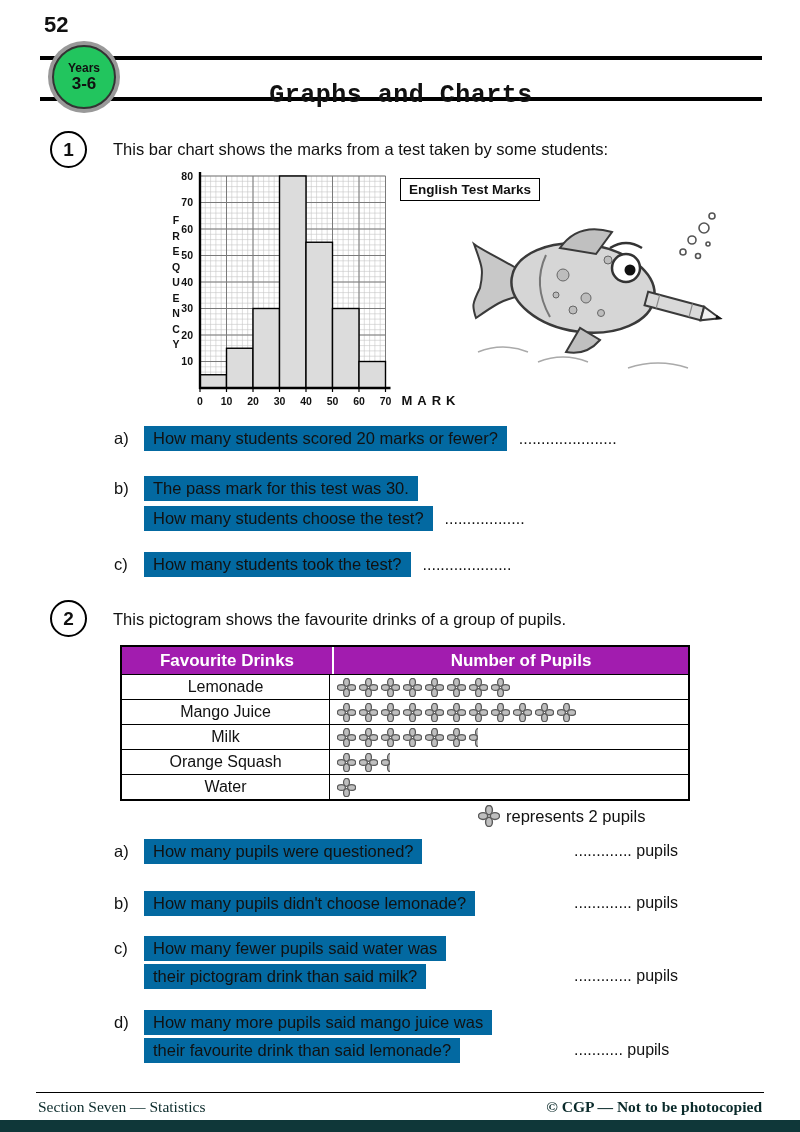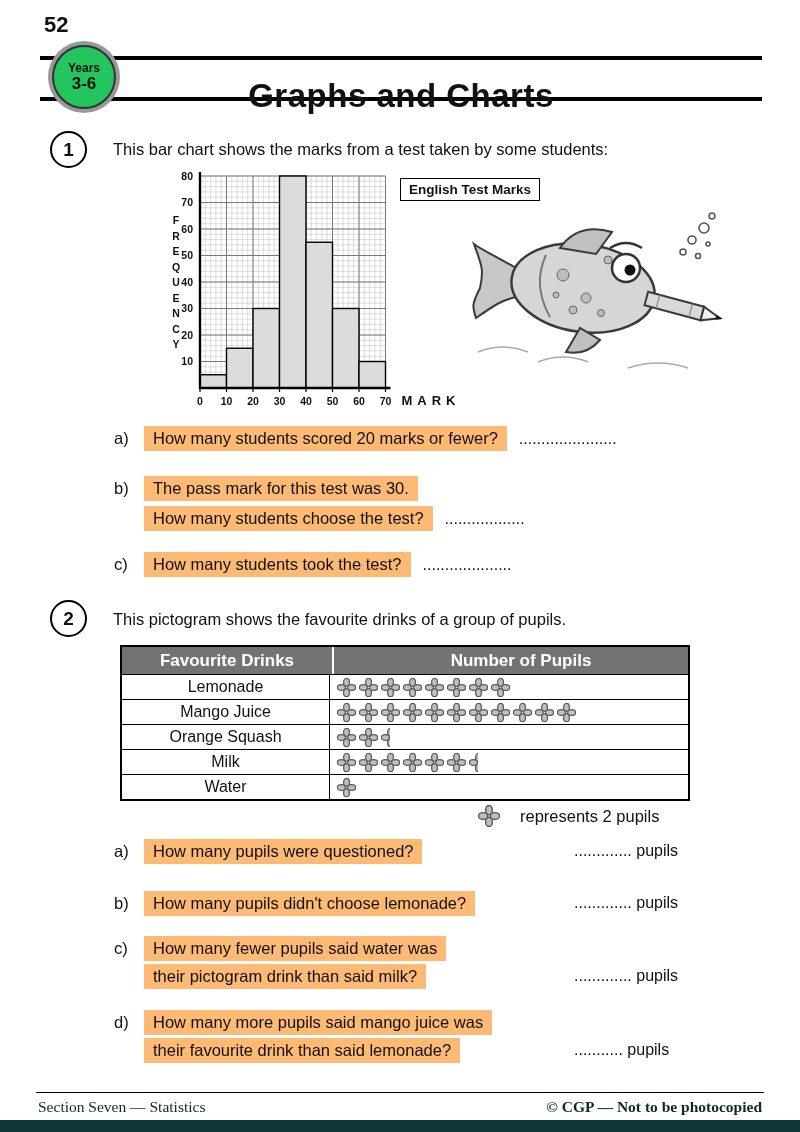--- a/index.html
+++ b/index.html
@@ -11,61 +11,61 @@
   }
   .abs { position:absolute; }
 
   
   #page-number { left:44px; top:12px; font-size:22px; font-weight:bold; }
   #title-band {
     left:40px; top:56px; width:722px; height:45px;
     border-top:4px solid #000; border-bottom:4px solid #000;
     display:flex; align-items:center; justify-content:center;
   }
-  #page-title { font-family:Liberation Sans, sans-serif; font-size:33px; font-weight:bold; letter-spacing:.5px;margin-top:34px; }
+  #page-title { font-family:Liberation Mono, monospace; font-size:25px; font-weight:bold; letter-spacing:.5px;margin-top:34px; }
   #years-badge {
     left:52px; top:45px; width:64px; height:64px; border-radius:50%;
     background:#22c55e; border:2px solid #333; box-shadow:0 0 0 4px #999;
     display:flex; flex-direction:column; align-items:center; justify-content:center; z-index:3;
   }
   #years-badge .l1 { font-size:12px; font-weight:bold; line-height:13px; }
   #years-badge .l2 { font-size:17px; font-weight:bold; line-height:18px; }
 
   
   .qnum {
     width:37px; height:37px; border:2.5px solid #000; border-radius:50%;
     display:flex; align-items:center; justify-content:center;
     font-size:19px; font-weight:bold; background:#fff;
   }
   .qintro { font-size:16.5px; }
   .qline { position:absolute; display:flex; align-items:baseline; white-space:nowrap; }
   .qlabel { display:inline-block; width:30px; font-size:16.5px; }
-  .hl { background:#fdba74; padding:3px 9px; font-size:16.5px; }
+  .hl { background:#0369a1; padding:3px 9px; font-size:16.5px; }
   .answer-inline { margin-left:12px; font-size:16px; }
   .answer-abs { position:absolute; font-size:16px; white-space:nowrap; }
 
   
   #chart-wrap { left:146px; top:166px; width:340px; height:252px; }
   #chart-title-box {
     left:400px; top:178px; border:1.5px solid #000; background:#fff;
     padding:3px 8px; font-size:13.5px; font-weight:bold;
   }
   #fish-wrap { left:468px; top:200px; width:265px; height:185px; }
 
   
   #pictogram { left:120px; top:645px; width:570px; border:2.5px solid #000; background:#fff; }
-  .pt-head { display:flex; height:27px; background:#737373; color:#fff; font-weight:bold; font-size:17px; }
+  .pt-head { display:flex; height:27px; background:#a21caf; color:#fff; font-weight:bold; font-size:17px; }
   .pt-head .c1 { width:212px; border-right:2px solid #fff; display:flex; align-items:center; justify-content:center; }
   .pt-head .c2 { flex:1; display:flex; align-items:center; justify-content:center;margin-left:20px; }
   .pt-row { display:flex; height:25px; border-top:1.5px solid #000; }
   .pt-row .c1 { width:208px; border-right:1.5px solid #000; display:flex; align-items:center; justify-content:center; font-size:16px; }
   .pt-row .c2 { flex:1; display:flex; align-items:center; gap:3px; padding-left:7px; }
   .half-sym { display:inline-block; width:9px; height:19px; overflow:hidden; }
 
-  #key-line { left:478px; top:805px; display:flex; align-items:center; gap:20px; font-size:16.5px; }
+  #key-line { left:478px; top:805px; display:flex; align-items:center; gap:6px; font-size:16.5px; }
 
   
   #footer-rule { left:36px; width:728px; top:1092px; border-top:1.5px solid #000; height:0; }
   #footer-left  { left:38px;  top:1098px; font-family:"Liberation Serif", serif; font-weight:normal; font-size:15.5px; color:#0b2b2b; }
   #footer-right { right:38px; top:1098px; font-family:"Liberation Serif", serif; font-weight:bold; font-size:15.5px; color:#0b2b2b; }
   #footer-bar { left:0; bottom:0; width:800px; height:12px; background:#0f3739; }
 
   svg text { font-family:"Liberation Sans", sans-serif; fill:#111; }
 </style>
 </head>
@@ -446,22 +446,54 @@
     <g fill="#bfbfbf" stroke="#5a5a5a" stroke-width="1.3">
       <ellipse cx="10" cy="4.6" rx="3.1" ry="4.2"></ellipse>
       <ellipse cx="10" cy="15.4" rx="3.1" ry="4.2"></ellipse>
       <ellipse cx="4.6" cy="10" rx="4.2" ry="3.1"></ellipse>
       <ellipse cx="15.4" cy="10" rx="4.2" ry="3.1"></ellipse>
     </g>
           </svg>
         </div>
     </div>
     <div class="pt-row">
-      <div class="c1">Orange Squash</div>
+      <div class="c1">Milk</div>
       <div class="c2 sym-cell">
+          <svg width="19" height="19" viewBox="0 0 20 20" style="display:block">
+    <g fill="#bfbfbf" stroke="#5a5a5a" stroke-width="1.3">
+      <ellipse cx="10" cy="4.6" rx="3.1" ry="4.2"></ellipse>
+      <ellipse cx="10" cy="15.4" rx="3.1" ry="4.2"></ellipse>
+      <ellipse cx="4.6" cy="10" rx="4.2" ry="3.1"></ellipse>
+      <ellipse cx="15.4" cy="10" rx="4.2" ry="3.1"></ellipse>
+    </g>
+          </svg>
+          <svg width="19" height="19" viewBox="0 0 20 20" style="display:block">
+    <g fill="#bfbfbf" stroke="#5a5a5a" stroke-width="1.3">
+      <ellipse cx="10" cy="4.6" rx="3.1" ry="4.2"></ellipse>
+      <ellipse cx="10" cy="15.4" rx="3.1" ry="4.2"></ellipse>
+      <ellipse cx="4.6" cy="10" rx="4.2" ry="3.1"></ellipse>
+      <ellipse cx="15.4" cy="10" rx="4.2" ry="3.1"></ellipse>
+    </g>
+          </svg>
+          <svg width="19" height="19" viewBox="0 0 20 20" style="display:block">
+    <g fill="#bfbfbf" stroke="#5a5a5a" stroke-width="1.3">
+      <ellipse cx="10" cy="4.6" rx="3.1" ry="4.2"></ellipse>
+      <ellipse cx="10" cy="15.4" rx="3.1" ry="4.2"></ellipse>
+      <ellipse cx="4.6" cy="10" rx="4.2" ry="3.1"></ellipse>
+      <ellipse cx="15.4" cy="10" rx="4.2" ry="3.1"></ellipse>
+    </g>
+          </svg>
+          <svg width="19" height="19" viewBox="0 0 20 20" style="display:block">
+    <g fill="#bfbfbf" stroke="#5a5a5a" stroke-width="1.3">
+      <ellipse cx="10" cy="4.6" rx="3.1" ry="4.2"></ellipse>
+      <ellipse cx="10" cy="15.4" rx="3.1" ry="4.2"></ellipse>
+      <ellipse cx="4.6" cy="10" rx="4.2" ry="3.1"></ellipse>
+      <ellipse cx="15.4" cy="10" rx="4.2" ry="3.1"></ellipse>
+    </g>
+          </svg>
           <svg width="19" height="19" viewBox="0 0 20 20" style="display:block">
     <g fill="#bfbfbf" stroke="#5a5a5a" stroke-width="1.3">
       <ellipse cx="10" cy="4.6" rx="3.1" ry="4.2"></ellipse>
       <ellipse cx="10" cy="15.4" rx="3.1" ry="4.2"></ellipse>
       <ellipse cx="4.6" cy="10" rx="4.2" ry="3.1"></ellipse>
       <ellipse cx="15.4" cy="10" rx="4.2" ry="3.1"></ellipse>
     </g>
           </svg>
           <svg width="19" height="19" viewBox="0 0 20 20" style="display:block">
     <g fill="#bfbfbf" stroke="#5a5a5a" stroke-width="1.3">
@@ -477,54 +509,22 @@
       <ellipse cx="10" cy="4.6" rx="3.1" ry="4.2"></ellipse>
       <ellipse cx="10" cy="15.4" rx="3.1" ry="4.2"></ellipse>
       <ellipse cx="4.6" cy="10" rx="4.2" ry="3.1"></ellipse>
       <ellipse cx="15.4" cy="10" rx="4.2" ry="3.1"></ellipse>
     </g>
             </svg>
           </span>
         </div>
     </div>
     <div class="pt-row">
-      <div class="c1">Milk</div>
+      <div class="c1">Orange Squash</div>
       <div class="c2 sym-cell">
-          <svg width="19" height="19" viewBox="0 0 20 20" style="display:block">
-    <g fill="#bfbfbf" stroke="#5a5a5a" stroke-width="1.3">
-      <ellipse cx="10" cy="4.6" rx="3.1" ry="4.2"></ellipse>
-      <ellipse cx="10" cy="15.4" rx="3.1" ry="4.2"></ellipse>
-      <ellipse cx="4.6" cy="10" rx="4.2" ry="3.1"></ellipse>
-      <ellipse cx="15.4" cy="10" rx="4.2" ry="3.1"></ellipse>
-    </g>
-          </svg>
-          <svg width="19" height="19" viewBox="0 0 20 20" style="display:block">
-    <g fill="#bfbfbf" stroke="#5a5a5a" stroke-width="1.3">
-      <ellipse cx="10" cy="4.6" rx="3.1" ry="4.2"></ellipse>
-      <ellipse cx="10" cy="15.4" rx="3.1" ry="4.2"></ellipse>
-      <ellipse cx="4.6" cy="10" rx="4.2" ry="3.1"></ellipse>
-      <ellipse cx="15.4" cy="10" rx="4.2" ry="3.1"></ellipse>
-    </g>
-          </svg>
-          <svg width="19" height="19" viewBox="0 0 20 20" style="display:block">
-    <g fill="#bfbfbf" stroke="#5a5a5a" stroke-width="1.3">
-      <ellipse cx="10" cy="4.6" rx="3.1" ry="4.2"></ellipse>
-      <ellipse cx="10" cy="15.4" rx="3.1" ry="4.2"></ellipse>
-      <ellipse cx="4.6" cy="10" rx="4.2" ry="3.1"></ellipse>
-      <ellipse cx="15.4" cy="10" rx="4.2" ry="3.1"></ellipse>
-    </g>
-          </svg>
-          <svg width="19" height="19" viewBox="0 0 20 20" style="display:block">
-    <g fill="#bfbfbf" stroke="#5a5a5a" stroke-width="1.3">
-      <ellipse cx="10" cy="4.6" rx="3.1" ry="4.2"></ellipse>
-      <ellipse cx="10" cy="15.4" rx="3.1" ry="4.2"></ellipse>
-      <ellipse cx="4.6" cy="10" rx="4.2" ry="3.1"></ellipse>
-      <ellipse cx="15.4" cy="10" rx="4.2" ry="3.1"></ellipse>
-    </g>
-          </svg>
           <svg width="19" height="19" viewBox="0 0 20 20" style="display:block">
     <g fill="#bfbfbf" stroke="#5a5a5a" stroke-width="1.3">
       <ellipse cx="10" cy="4.6" rx="3.1" ry="4.2"></ellipse>
       <ellipse cx="10" cy="15.4" rx="3.1" ry="4.2"></ellipse>
       <ellipse cx="4.6" cy="10" rx="4.2" ry="3.1"></ellipse>
       <ellipse cx="15.4" cy="10" rx="4.2" ry="3.1"></ellipse>
     </g>
           </svg>
           <svg width="19" height="19" viewBox="0 0 20 20" style="display:block">
     <g fill="#bfbfbf" stroke="#5a5a5a" stroke-width="1.3">

